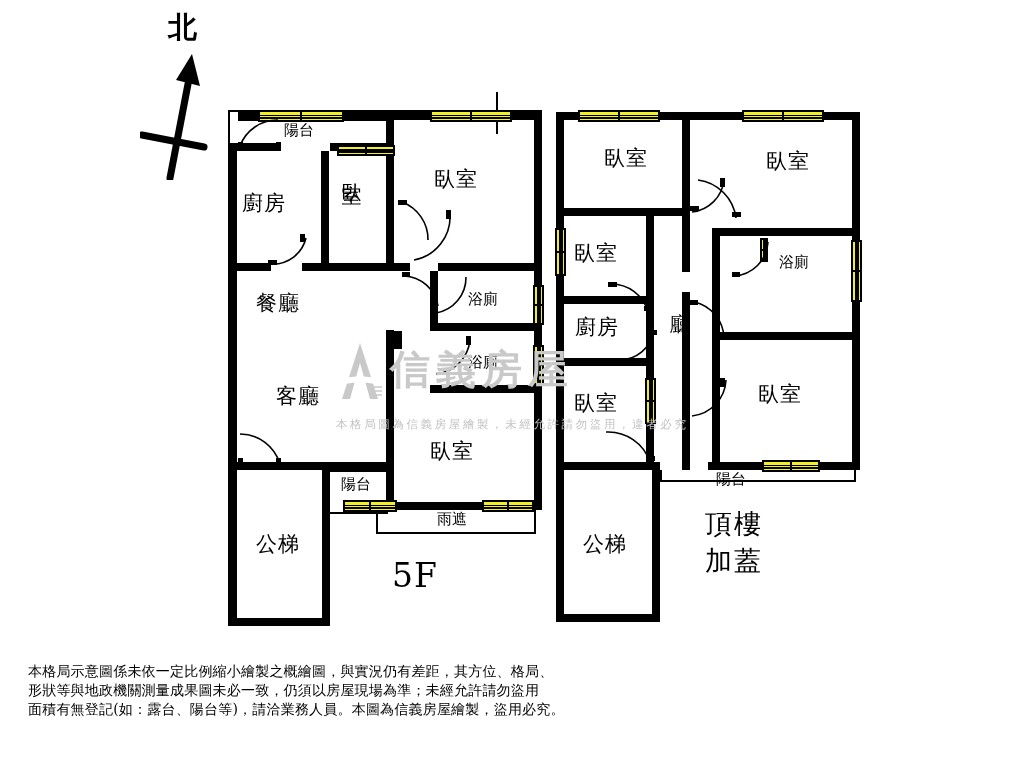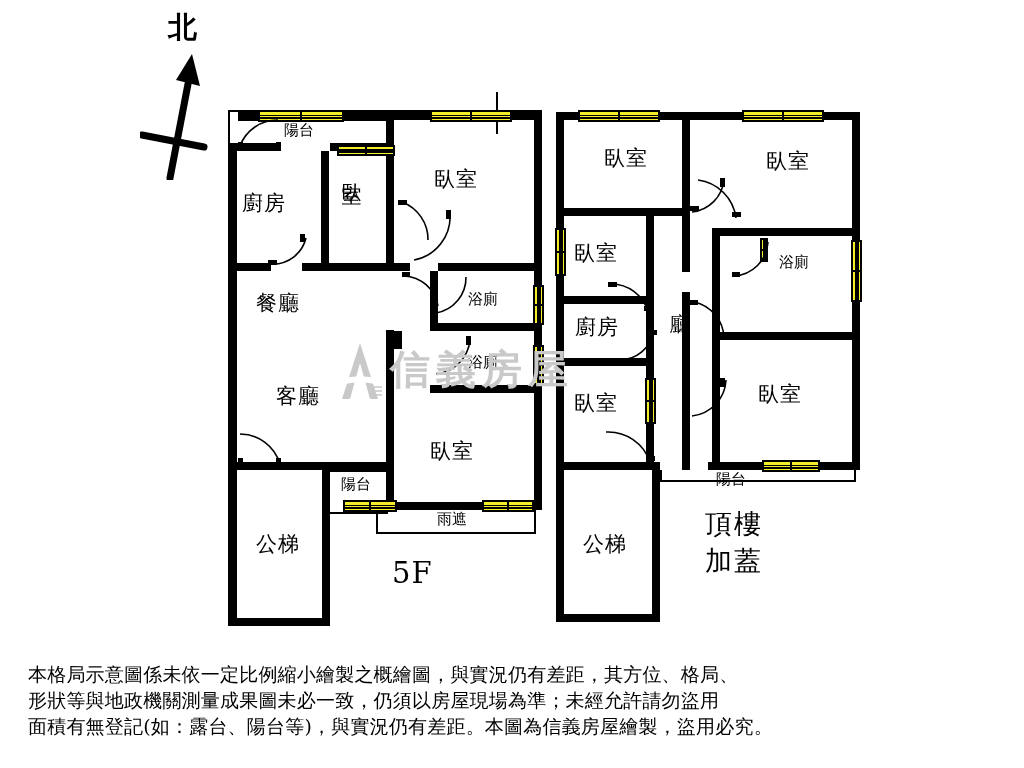--- a/index.html
+++ b/index.html
@@ -27,27 +27,27 @@
   .door{position:absolute;}
   .door svg{display:block;overflow:visible;}
 
   .lbl{position:absolute;white-space:nowrap;font-family:"DejaVu Sans","Liberation Sans",sans-serif;}
   .rm{font-size:21px;letter-spacing:1px;line-height:1.05;}
   .rm-sm{font-size:15px;letter-spacing:0px;line-height:1.05;}
   .rm-v{font-size:20px;line-height:1.0;writing-mode:vertical-rl;text-orientation:upright;}
   .big{font-size:27px;letter-spacing:2px;line-height:1.18;}
   .hdr{font-size:25px;letter-spacing:3px;}
   .note{font-size:16px;letter-spacing:0px;}
-  .floorlabel{font-size:29px;font-family:"DejaVu Serif","Liberation Serif",serif;letter-spacing:1px;}
+  .floorlabel{font-size:33px;font-family:"DejaVu Serif","Liberation Serif",serif;letter-spacing:1px;}
   .north{font-size:29px;font-weight:700;letter-spacing:1px;}
 
   
   #disclaimer{
     position:absolute;left:28px;top:662px;width:976px;
-    font-size:19px;line-height:1.36;letter-spacing:0.2px;
+    font-size:14px;line-height:1.36;letter-spacing:0.2px;
     font-family:"DejaVu Serif","Liberation Serif",serif;
     text-align:justify;text-justify:inter-character;
   }
   #disclaimer div{white-space:nowrap;}
 
   
   #wm{position:absolute;left:330px;top:333px;width:380px;height:110px;pointer-events:none;}
   #wm .wm-txt{
     position:absolute;left:60px;top:9px;font-size:40px;font-weight:700;
     color:#c9c9c9;letter-spacing:6px;font-family:"DejaVu Sans","Liberation Sans",sans-serif;
@@ -359,21 +359,22 @@
     <div class="lbl big" style="left:705px;top:545px;">加蓋</div>
   </div>
 
   <div id="wm">
     <svg class="wm-mark" viewBox="0 0 60 62">
       <path d="M30,2 L48,58 L40,58 L30,22 L20,58 L12,58 Z" fill="#c9c9c9"></path>
       <path d="M6,40 C16,34 44,34 54,40 L54,46 C44,40 16,40 6,46 Z" fill="#ffffff"></path>
       <path d="M42,46 h10 M42,50 h10 M42,54 h10" stroke="#c9c9c9" stroke-width="1.6"></path>
     </svg>
     <div class="wm-txt">信義房屋</div>
+    <div class="wm-fine">本格局圖為信義房屋繪製，未經允許請勿盜用，違者必究</div>
   </div>
 
   <div id="disclaimer">
     <div>本格局示意圖係未依一定比例縮小繪製之概繪圖，與實況仍有差距，其方位、格局、</div>
     <div>形狀等與地政機關測量成果圖未必一致，仍須以房屋現場為準；未經允許請勿盜用</div>
-    <div>面積有無登記(如：露台、陽台等)，與實況仍有差距。本圖為信義房屋繪製，盜用必究。</div>
+    <div>面積有無登記(如：露台、陽台等)，請洽業務人員。本圖為信義房屋繪製，盜用必究。</div>
   </div>
 
 </div>
 
 </body></html>

